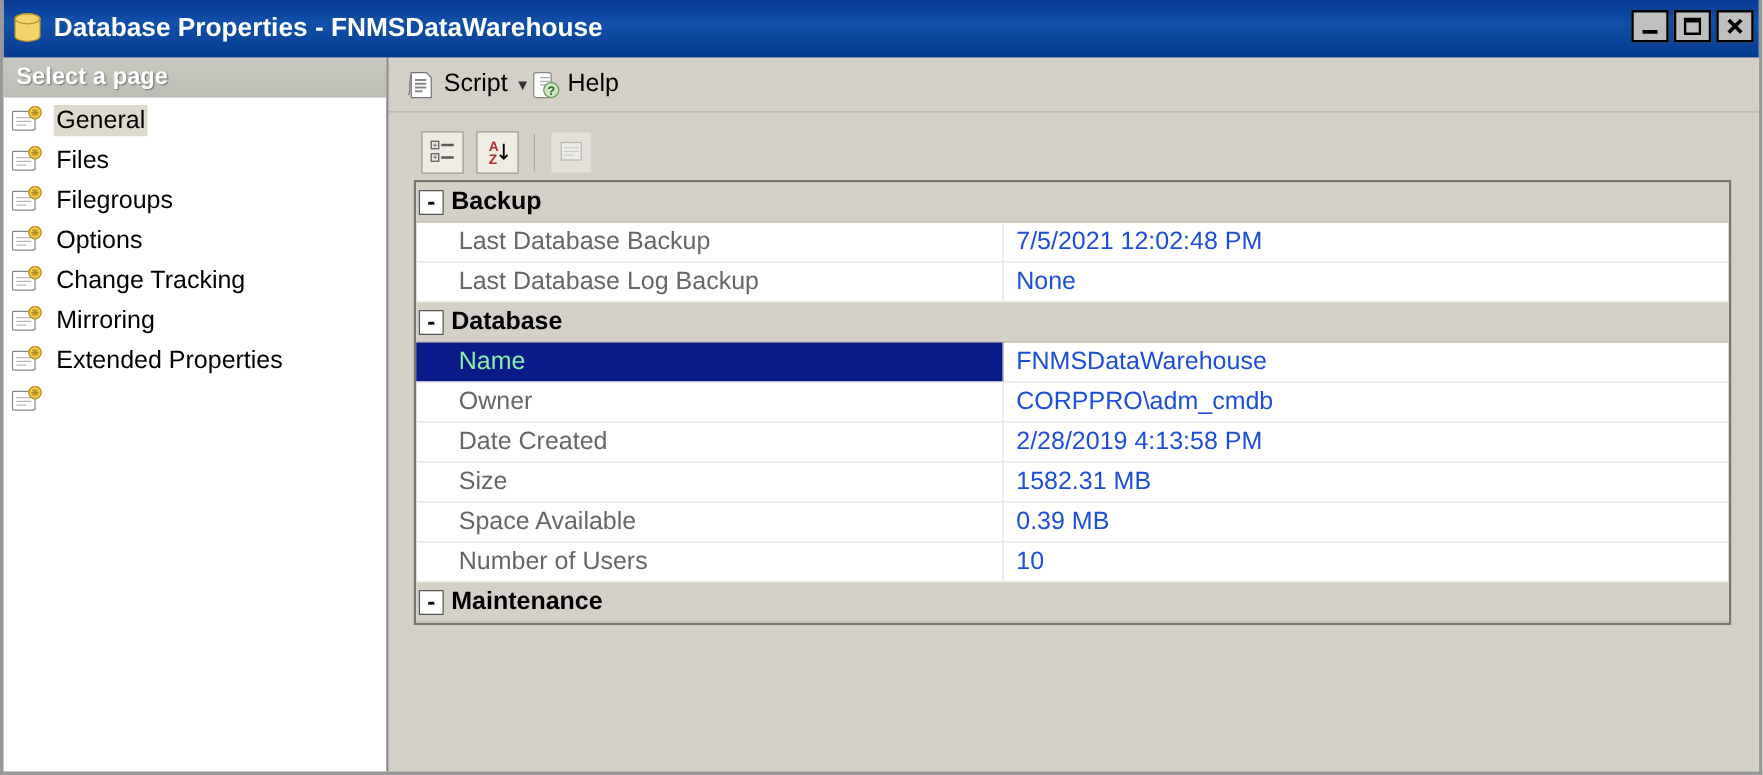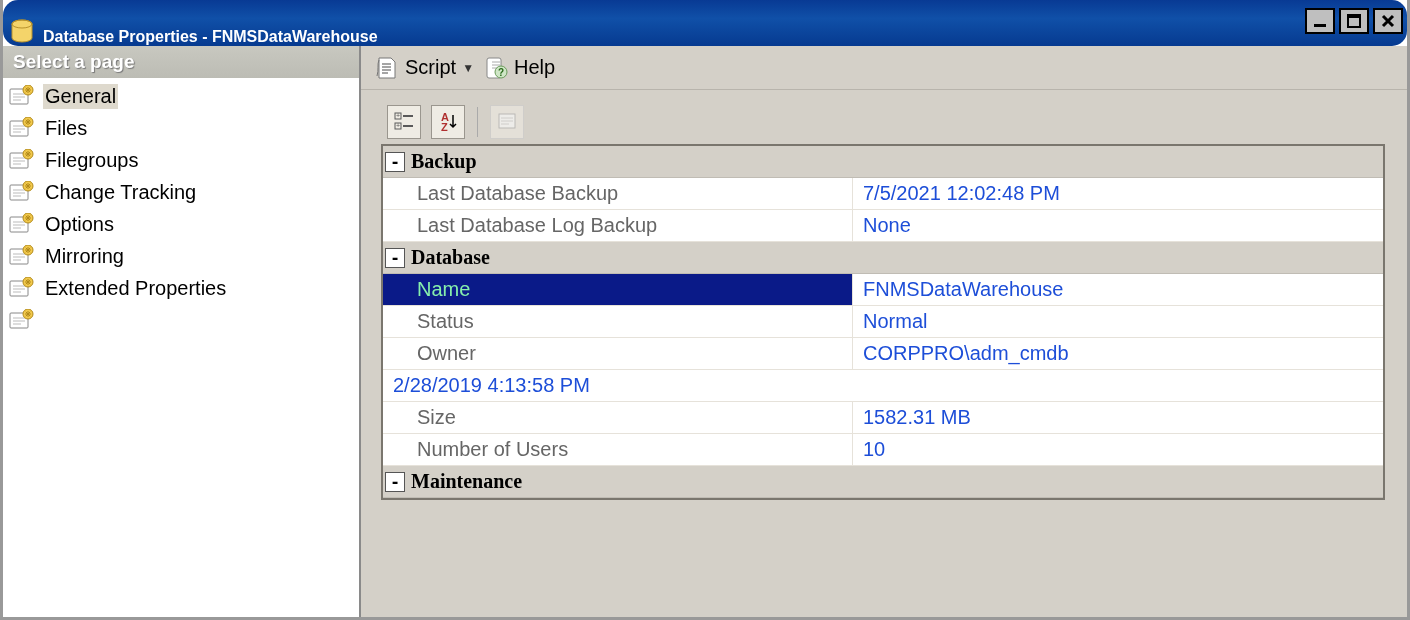--- a/index.html
+++ b/index.html
@@ -8,27 +8,26 @@
     width: 1410px;
     height: 620px;
     border: 3px solid #999;
     border-top: none;
     position: relative;
   }
   .titlebar {
     background: linear-gradient(to bottom, #083a94, #1050a8 40%, #063a90);
     height: 46px;
     display: flex;
-    align-items: flex-end;
+    align-items: center;
     color: #fff;
     font-weight: bold;
-    font-size: 16px;
+    font-size: 21px;
     padding-left: 6px;
     position: relative;
-    border-radius: 15px;
   }
   .titlebar .db-icon {
     width: 26px; height: 28px; margin-right: 8px;
     display:flex; align-items:center; justify-content:center;
   }
   .title-controls {
     position: absolute; right: 4px; top: 8px;
     display: flex; gap: 4px;
   }
   .title-controls .btn {
@@ -38,21 +37,21 @@
     display:flex; align-items:center; justify-content:center;
     font-weight: bold; font-size: 18px;
     cursor: default;
   }
   .body-area {
     display:flex;
     height: calc(620px - 46px - 3px);
   }
   
   .sidebar {
-    width: 358px;
+    width: 308px;
     background: #fff;
     border-right: 2px solid #8a8a8a;
     display:flex; flex-direction:column;
   }
   .sidebar-header {
     height: 32px;
     background: linear-gradient(to bottom, #c8c8c0, #bcbcb4);
     color: #fff;
     text-shadow: 1px 1px 1px #777;
     font-weight: bold;
@@ -75,21 +74,20 @@
     position: relative;
   }
   .page-icon svg { display:block; }
   .sidebar-item .label { padding: 1px 2px; }
   
   .main { flex:1; background:#d4d0c8; display:flex; flex-direction:column; }
   .toolbar {
     height: 44px;
     display:flex; align-items:center;
     padding-left: 14px;
-    gap: 10px;
     border-bottom: 1px solid #b8b4ac;
   }
   .toolbar .tb-item {
     display:flex; align-items:center; gap:6px;
     font-size: 20px; color:#000;
     cursor: default;
   }
   .toolbar .dd { font-size: 12px; color:#333; }
   .subtoolbar {
     height: 54px;
@@ -119,21 +117,21 @@
   }
   .cat-toggle {
     width: 20px; height:20px; margin: 0 6px 0 2px;
     border:1px solid #555;
     display:flex; align-items:center; justify-content:center;
     font-size: 16px; line-height:1;
     background:#fff;
     cursor: default;
     font-family: monospace;
   }
-  .cat-title { padding-left: 0; font-family: Liberation Serif, serif; }
+  .cat-title { padding-left: 0; }
   .prop-row {
     display:flex; height: 32px;
     border-bottom:1px solid #e6e2da;
     font-size: 20px;
   }
   .prop-row .name {
     width: 470px;
     padding-left: 34px;
     color:#666;
     display:flex; align-items:center;
@@ -228,33 +226,33 @@
           <div class="sidebar-item">
             <span class="page-icon">
               <svg width="26" height="22">
     <rect x="1" y="4" width="18" height="15" rx="1" fill="#fff" stroke="#888"></rect>
     <path d="M4 9 h12 M4 12 h12 M4 15 h8" stroke="#bbb"></path>
     <circle cx="19" cy="5" r="5" fill="#f2c94c" stroke="#b28a1a"></circle>
     <path d="M16 5 h6 M19 2 v6" stroke="#b28a1a"></path>
     <path d="M16.8 2.8 l4.4 4.4 M21.2 2.8 l-4.4 4.4" stroke="#b28a1a"></path>
   </svg>
             </span>
+            <span class="label">Options</span>
+          </div>
+          <div class="sidebar-item">
+            <span class="page-icon">
+              <svg width="26" height="22">
+    <rect x="1" y="4" width="18" height="15" rx="1" fill="#fff" stroke="#888"></rect>
+    <path d="M4 9 h12 M4 12 h12 M4 15 h8" stroke="#bbb"></path>
+    <circle cx="19" cy="5" r="5" fill="#f2c94c" stroke="#b28a1a"></circle>
+    <path d="M16 5 h6 M19 2 v6" stroke="#b28a1a"></path>
+    <path d="M16.8 2.8 l4.4 4.4 M21.2 2.8 l-4.4 4.4" stroke="#b28a1a"></path>
+  </svg>
+            </span>
             <span class="label">Change Tracking</span>
-          </div>
-          <div class="sidebar-item">
-            <span class="page-icon">
-              <svg width="26" height="22">
-    <rect x="1" y="4" width="18" height="15" rx="1" fill="#fff" stroke="#888"></rect>
-    <path d="M4 9 h12 M4 12 h12 M4 15 h8" stroke="#bbb"></path>
-    <circle cx="19" cy="5" r="5" fill="#f2c94c" stroke="#b28a1a"></circle>
-    <path d="M16 5 h6 M19 2 v6" stroke="#b28a1a"></path>
-    <path d="M16.8 2.8 l4.4 4.4 M21.2 2.8 l-4.4 4.4" stroke="#b28a1a"></path>
-  </svg>
-            </span>
-            <span class="label">Options</span>
           </div>
           <div class="sidebar-item">
             <span class="page-icon">
               <svg width="26" height="22">
     <rect x="1" y="4" width="18" height="15" rx="1" fill="#fff" stroke="#888"></rect>
     <path d="M4 9 h12 M4 12 h12 M4 15 h8" stroke="#bbb"></path>
     <circle cx="19" cy="5" r="5" fill="#f2c94c" stroke="#b28a1a"></circle>
     <path d="M16 5 h6 M19 2 v6" stroke="#b28a1a"></path>
     <path d="M16.8 2.8 l4.4 4.4 M21.2 2.8 l-4.4 4.4" stroke="#b28a1a"></path>
   </svg>
@@ -352,33 +350,34 @@
           </div>
           <div class="cat-row">
             <div class="cat-toggle">-</div>
             <div class="cat-title">Database</div>
           </div>
           <div class="prop-row selected">
             <div class="name">Name</div>
             <div class="value">FNMSDataWarehouse</div>
           </div>
           <div class="prop-row">
-            <div class="name">Status</div>
-            <div class="value">Normal</div>
-          </div>
-          <div class="prop-row">
             <div class="name">Owner</div>
             <div class="value">CORPPRO\adm_cmdb</div>
           </div>
           <div class="prop-row">
+            <div class="name">Date Created</div>
             <div class="value">2/28/2019 4:13:58 PM</div>
           </div>
           <div class="prop-row">
             <div class="name">Size</div>
             <div class="value">1582.31 MB</div>
+          </div>
+          <div class="prop-row">
+            <div class="name">Space Available</div>
+            <div class="value">0.39 MB</div>
           </div>
           <div class="prop-row">
             <div class="name">Number of Users</div>
             <div class="value">10</div>
           </div>
           <div class="cat-row">
             <div class="cat-toggle">-</div>
             <div class="cat-title">Maintenance</div>
           </div>
         </div>

